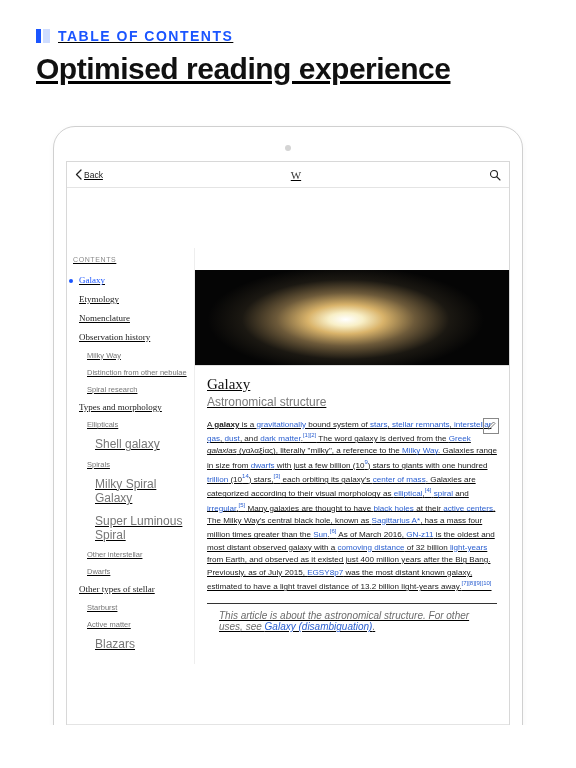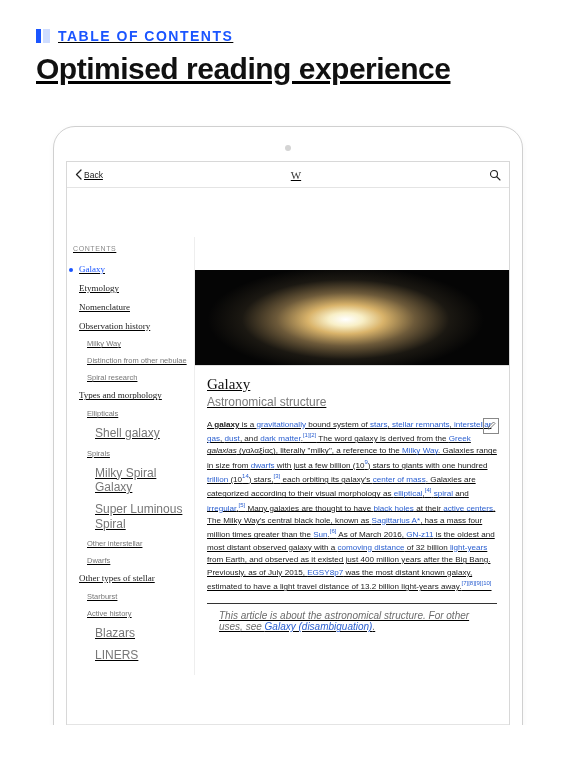--- a/index.html
+++ b/index.html
@@ -95,23 +95,22 @@
                 <div class="toc-item">Types and morphology</div>
                 <div class="toc-item l2">Ellipticals</div>
                 <div class="toc-item l3">Shell galaxy</div>
                 <div class="toc-item l2">Spirals</div>
                 <div class="toc-item l3">Milky Spiral Galaxy</div>
                 <div class="toc-item l3">Super Luminous Spiral</div>
                 <div class="toc-item l2">Other interstellar</div>
                 <div class="toc-item l2">Dwarfs</div>
                 <div class="toc-item">Other types of stellar</div>
                 <div class="toc-item l2">Starburst</div>
-                <div class="toc-item l2">Active history</div>
+                <div class="toc-item l2">Active matter</div>
                 <div class="toc-item l3">Blazars</div>
-                <div class="toc-item l3">LINERS</div>
               </div>
           </div>
           <div class="article">
             <div class="hero"></div>
             <div class="art-body">
               <div class="art-title">Galaxy</div>
               <div class="art-sub">Astronomical structure</div>
               <div class="edit">
                 <svg width="9" height="9" viewBox="0 0 9 9">
                     <path d="M1 8 L1.5 6 L6.5 1 L8 2.5 L3 7.5 Z" stroke="#555" stroke-width="0.8" fill="none" stroke-linejoin="round"></path>

